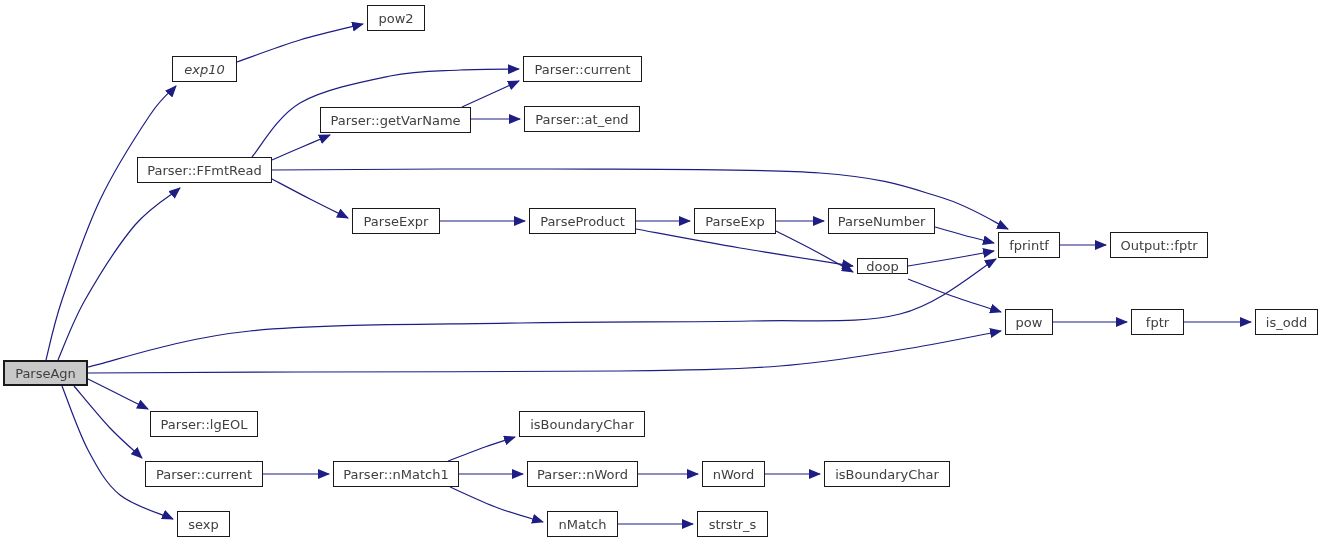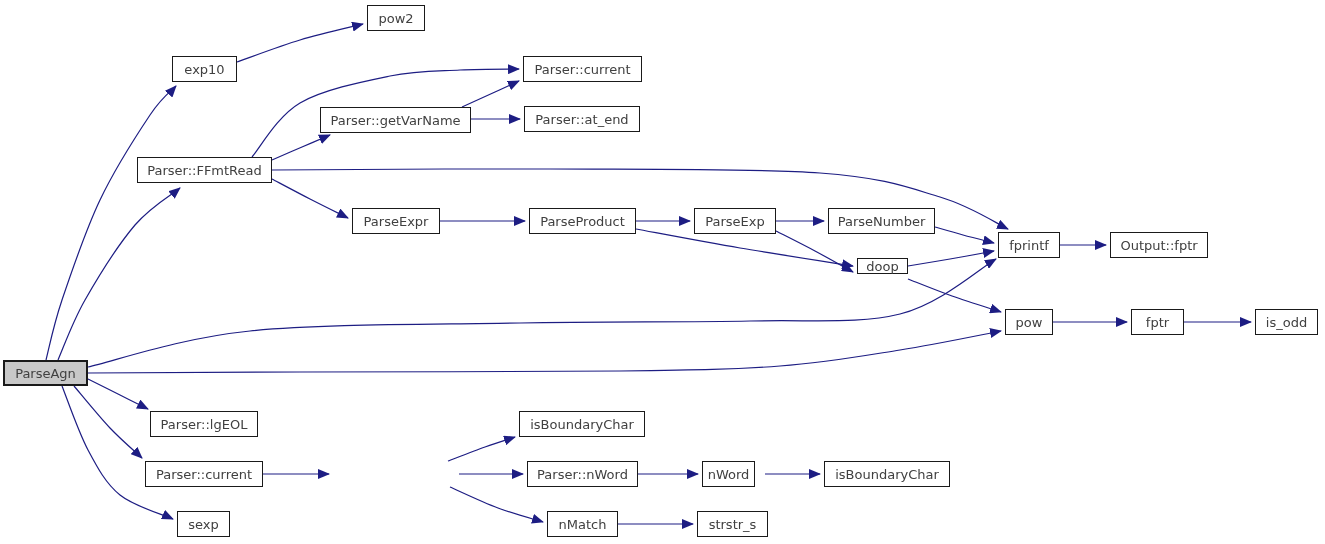--- a/index.html
+++ b/index.html
@@ -64,38 +64,39 @@
       <path d="M263,474 L329,474" class="edge" marker-end="url(#arrowhead)"></path>
       <path d="M448,461 C454.1666666666667,458.6666666666667 473.8333333333333,451 485,447 C496.1666666666667,443 510,438.6666666666667 515,437" class="edge" marker-end="url(#arrowhead)"></path>
       <path d="M459,474 L523,474" class="edge" marker-end="url(#arrowhead)"></path>
       <path d="M450,487 C458,490.5 482.5,502.1666666666667 498,508 C513.5,513.8333333333334 535.5,519.6666666666666 543,522" class="edge" marker-end="url(#arrowhead)"></path>
       <path d="M638,474 L698,474" class="edge" marker-end="url(#arrowhead)"></path>
       <path d="M765,474 L820,474" class="edge" marker-end="url(#arrowhead)"></path>
       <path d="M618,524 L693,524" class="edge" marker-end="url(#arrowhead)"></path>
     </svg>
 
 <div class="node root" style="left: 3px; top: 360px; width: 85px; height: 26px;">ParseAgn</div>
-    <div class="node" style="left: 172px; top: 56px; width: 65px; height: 26px;">exp10</div>
+    <div class="node" style="left: 172px; top: 56px; width: 65px; height: 26px; font-style: italic;">exp10</div>
     <div class="node" style="left: 367px; top: 5px; width: 58px; height: 26px;">pow2</div>
     <div class="node" style="left: 523px; top: 56px; width: 119px; height: 26px;">Parser::current</div>
     <div class="node" style="left: 320px; top: 107px; width: 151px; height: 26px;">Parser::getVarName</div>
     <div class="node" style="left: 524px; top: 106px; width: 116px; height: 26px;">Parser::at_end</div>
     <div class="node" style="left: 137px; top: 157px; width: 135px; height: 26px;">Parser::FFmtRead</div>
     <div class="node" style="left: 352px; top: 208px; width: 88px; height: 26px;">ParseExpr</div>
     <div class="node" style="left: 529px; top: 208px; width: 107px; height: 26px;">ParseProduct</div>
     <div class="node" style="left: 694px; top: 208px; width: 82px; height: 26px;">ParseExp</div>
     <div class="node" style="left: 828px; top: 208px; width: 107px; height: 26px;">ParseNumber</div>
     <div class="node" style="left: 998px; top: 232px; width: 62px; height: 26px;">fprintf</div>
     <div class="node" style="left: 1110px; top: 232px; width: 98px; height: 26px;">Output::fptr</div>
     <div class="node" style="left: 857px; top: 258px; width: 51px; height: 16px;">doop</div>
     <div class="node" style="left: 1005px; top: 309px; width: 48px; height: 26px;">pow</div>
     <div class="node" style="left: 1131px; top: 309px; width: 53px; height: 26px;">fptr</div>
     <div class="node" style="left: 1255px; top: 309px; width: 63px; height: 26px;">is_odd</div>
     <div class="node" style="left: 150px; top: 411px; width: 108px; height: 26px;">Parser::lgEOL</div>
     <div class="node" style="left: 145px; top: 461px; width: 118px; height: 26px;">Parser::current</div>
     <div class="node" style="left: 177px; top: 511px; width: 53px; height: 26px;">sexp</div>
+    <div class="node" style="left: 333px; top: 461px; width: 126px; height: 26px;">Parser::nMatch1</div>
     <div class="node" style="left: 519px; top: 411px; width: 126px; height: 26px;">isBoundaryChar</div>
     <div class="node" style="left: 527px; top: 461px; width: 111px; height: 26px;">Parser::nWord</div>
-    <div class="node" style="left: 702px; top: 461px; width: 53px; height: 26px;">nWord</div>
+    <div class="node" style="left: 702px; top: 461px; width: 63px; height: 26px;">nWord</div>
     <div class="node" style="left: 824px; top: 461px; width: 126px; height: 26px;">isBoundaryChar</div>
     <div class="node" style="left: 547px; top: 511px; width: 71px; height: 26px;">nMatch</div>
     <div class="node" style="left: 697px; top: 511px; width: 71px; height: 26px;">strstr_s</div>
   </div>
 
 </body></html>

